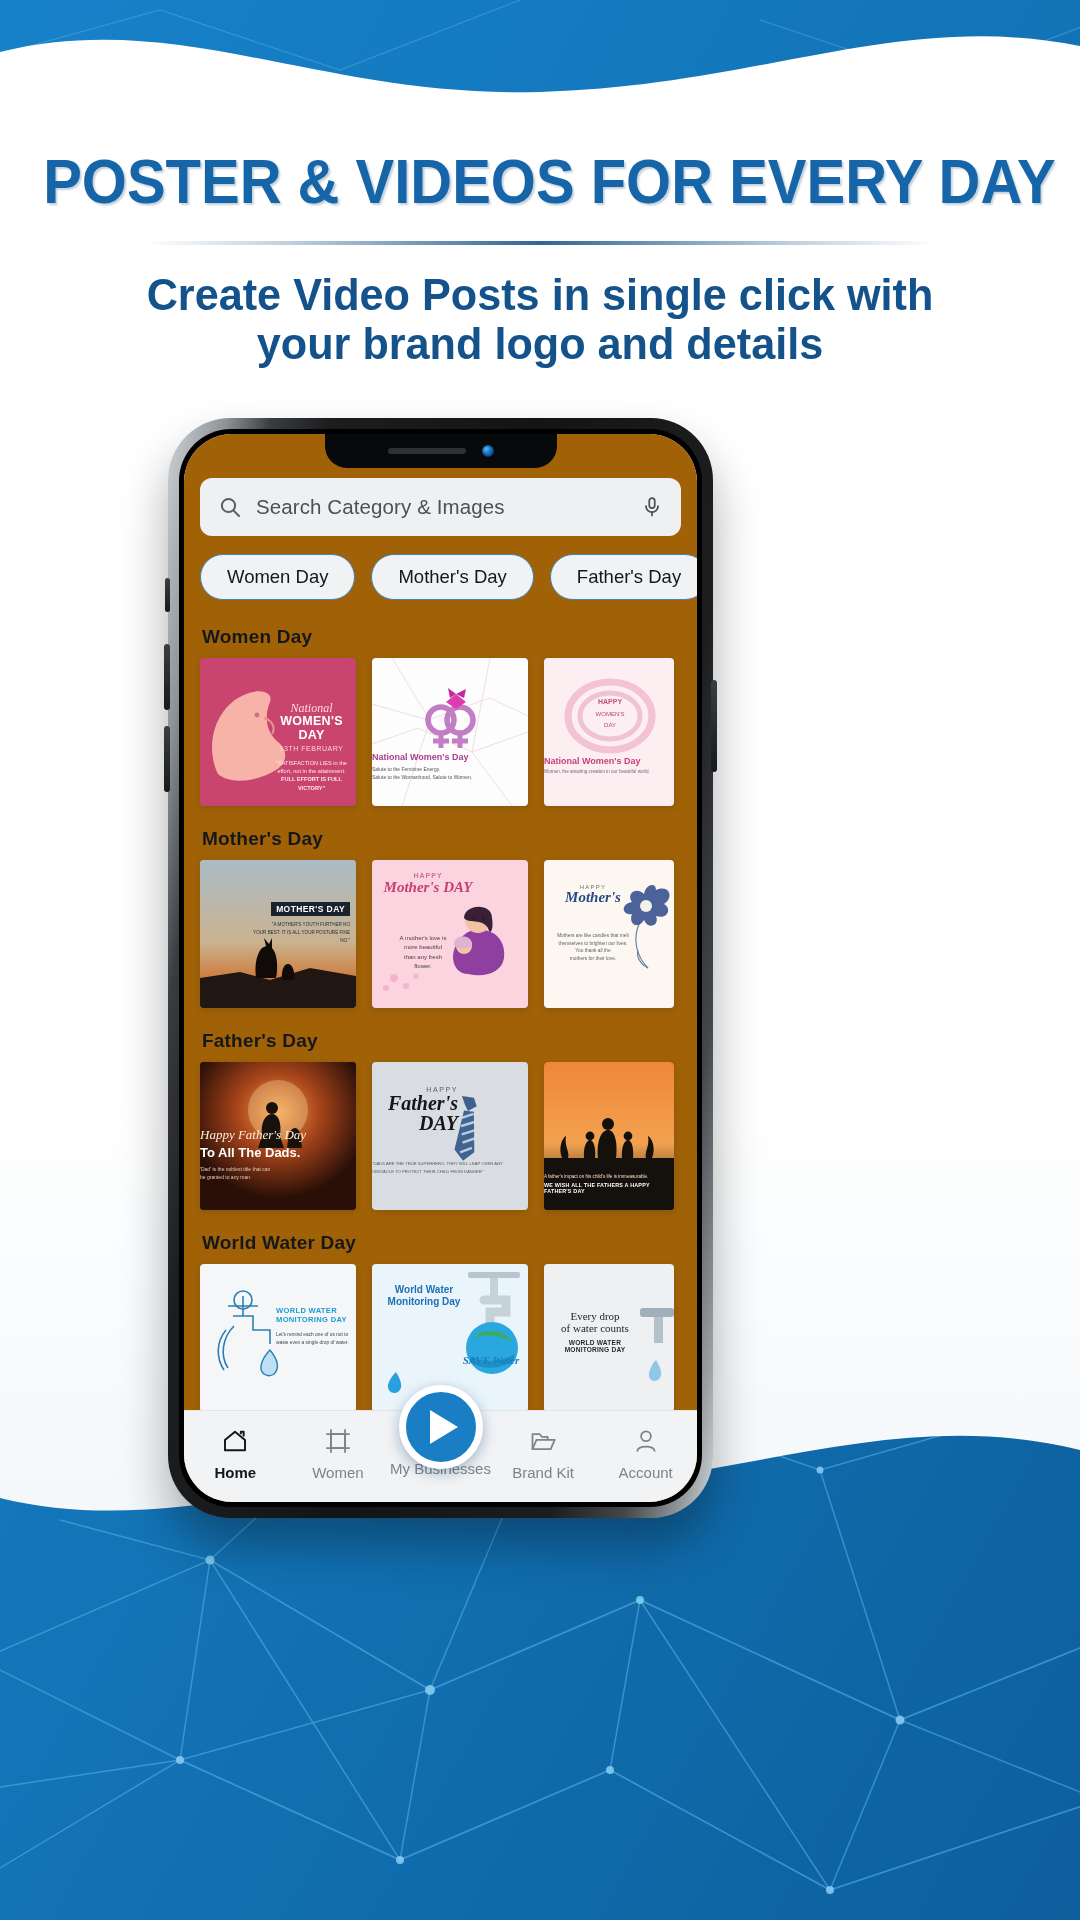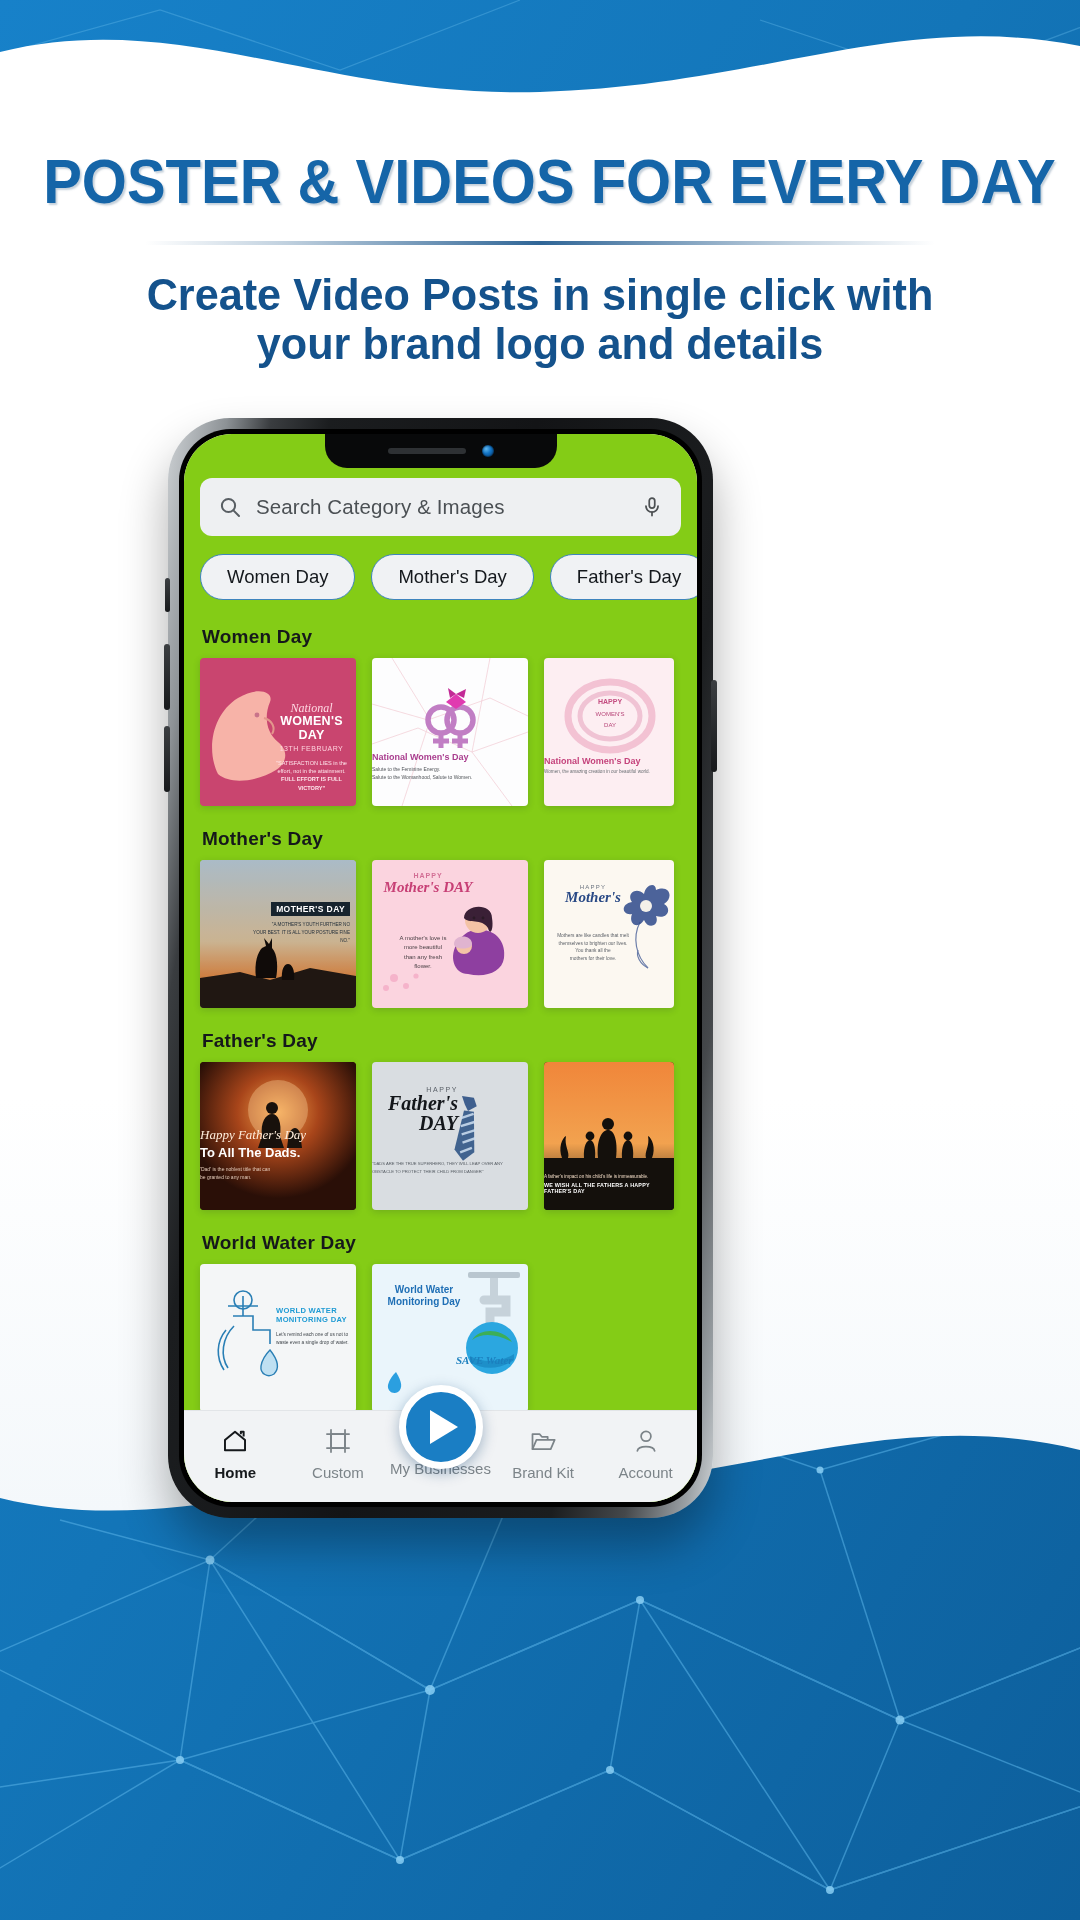--- a/index.html
+++ b/index.html
@@ -75,21 +75,21 @@
     box-shadow:0 0 2px #000 inset; }
 
   
   .btn-side { position:absolute; background:linear-gradient(180deg,#3b3e41,#17191b); border-radius:3px; z-index:60;}
   .btn-sil  { left:-3px; top:160px;  width:5px; height:34px; }
   .btn-up   { left:-4px; top:226px;  width:6px; height:66px; }
   .btn-dn   { left:-4px; top:308px;  width:6px; height:66px; }
   .btn-pwr  { right:-4px; top:262px; width:6px; height:92px; }
 
   
-  .app { position:absolute; inset:0; display:flex; flex-direction:column; background:#84cc16; }
+  .app { position:absolute; inset:0; display:flex; flex-direction:column; background:#a16207; }
 
   .search-bar {
     margin:44px 16px 0; height:58px; border-radius:12px;
     background:#eef0f2; display:flex; align-items:center;
     padding:0 18px; gap:14px; flex:0 0 auto;
   }
   .search-text { font-size:20.5px; color:#4b5054; letter-spacing:.1px; flex:1; }
   .mic-ico { opacity:.82; }
 
   .chips {
@@ -522,25 +522,37 @@
                 <rect x="118" y="14" width="8" height="22" fill="#c6d2da"></rect>
                 <path d="M112 36 L134 36 L134 48 L118 48 L118 62" stroke="#c6d2da" stroke-width="9" fill="none" stroke-linecap="round"></path>
                 <circle cx="120" cy="84" r="26" fill="#2ba7e0"></circle>
                 <path d="M100 76 C 110 68, 126 70, 140 78 C 132 66, 110 62, 100 76 Z" fill="#3cae58"></path>
                 <path d="M98 92 C 112 100, 130 98, 142 90 L142 96 C 128 106, 110 106, 98 98 Z" fill="#1d8fc9"></path>
                 <path d="M24 108 C 30 118, 31 124, 26 128 C 21 131, 15 127, 16 121 C 17 116, 21 111, 24 108 Z" fill="#2b9fe0"></path>
               </svg>
               <div class="p-abs" style="left:6px;top:20px;width:92px;text-align:center">
                 <div style="font-weight:bold;color:#1f6fb5;font-size:10px;line-height:1.15">World Water Monitoring Day</div>
               </div>
-              <div class="p-abs" style="left:84px;top:90px;width:70px;text-align:left">
+              <div class="p-abs" style="left:84px;top:90px;width:70px;text-align:center">
                 <div style="font-family:'Liberation Serif',serif;font-style:italic;font-weight:bold;color:#1b7fbe;font-size:11px">SAVE Water</div>
               </div>
             </div>
 
+            <div class="card card-cut" style="background:#eef0f2">
+              <svg viewBox="0 0 130 148" style="position:absolute;inset:0;width:100%;height:100%">
+                <rect x="96" y="44" width="34" height="9" rx="3" fill="#9fb0bb"></rect>
+                <rect x="110" y="53" width="9" height="26" fill="#b2c1ca"></rect>
+                <path d="M112 96 C 118 106, 119 112, 114 116 C 109 119, 104 115, 105 109 C 106 104, 109 99, 112 96 Z" fill="#8fc7e6"></path>
+              </svg>
+              <div class="p-abs" style="left:5px;top:46px;width:92px;text-align:center">
+                <div style="font-family:'Liberation Serif',serif;color:#21262b;font-size:11px;line-height:1.1">Every drop</div>
+                <div style="font-family:'Liberation Serif',serif;color:#21262b;font-size:11px;line-height:1.1">of water counts</div>
+                <div style="font-weight:bold;color:#1f262c;font-size:6.6px;margin-top:5px;letter-spacing:.2px">WORLD WATER MONITORING DAY</div>
+              </div>
+            </div>
           </div>
 
         </div>
 
         <div class="nav">
 
           <div class="nav-item active">
             <svg width="28" height="28" viewBox="0 0 24 24" fill="none" stroke="#16191c" stroke-width="1.7" stroke-linejoin="round">
               <path d="M3.4 11.2 L12 4 L20.6 11.2 V20 H3.4 Z"></path>
               <path d="M17 6.2 V4 h2.4 v4.2"></path>
@@ -549,21 +561,21 @@
           </div>
 
           <div class="nav-item">
             <svg width="28" height="28" viewBox="0 0 24 24" fill="none" stroke="#7c8489" stroke-width="1.5" stroke-linecap="round">
               <rect x="6" y="6" width="12" height="12"></rect>
               <line x1="2.5" y1="6" x2="21.5" y2="6"></line>
                 <line x1="2.5" y1="18" x2="21.5" y2="18"></line>
               <line x1="6" y1="2.5" x2="6" y2="21.5"></line>
                 <line x1="18" y1="2.5" x2="18" y2="21.5"></line>
             </svg>
-            <span>Custom</span>
+            <span>Women</span>
           </div>
 
           <div class="nav-item center-lbl">
             <span>My Businesses</span>
           </div>
 
           <div class="nav-item">
             <svg width="28" height="28" viewBox="0 0 24 24" fill="none" stroke="#7c8489" stroke-width="1.5" stroke-linejoin="round">
               <path d="M3 19 V6 h6 l2 2.4 h5 V11"></path>
               <path d="M3 19 L6.4 11 H22 L18.6 19 Z"></path>

